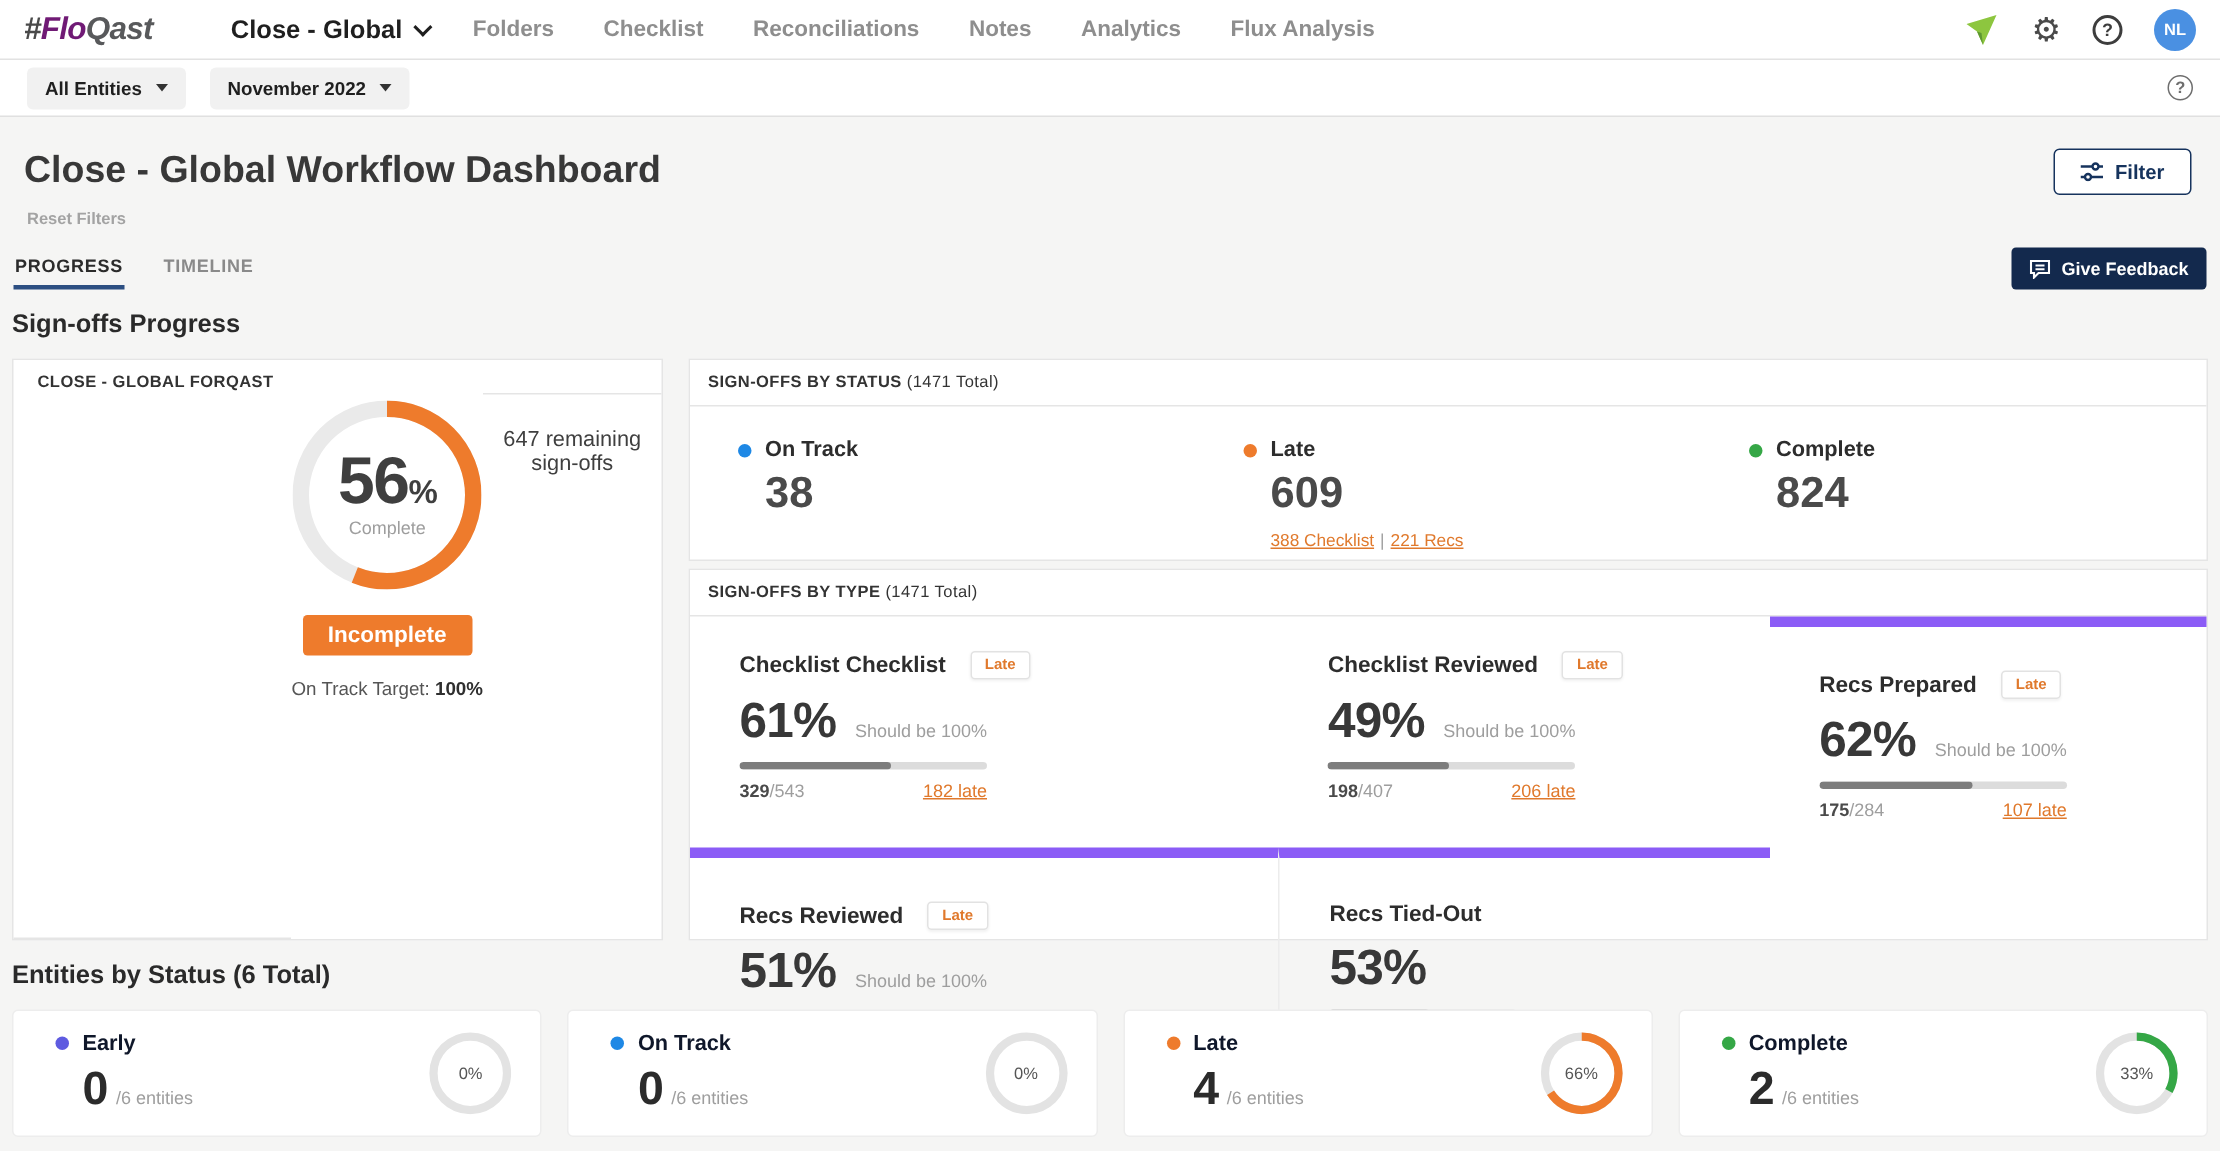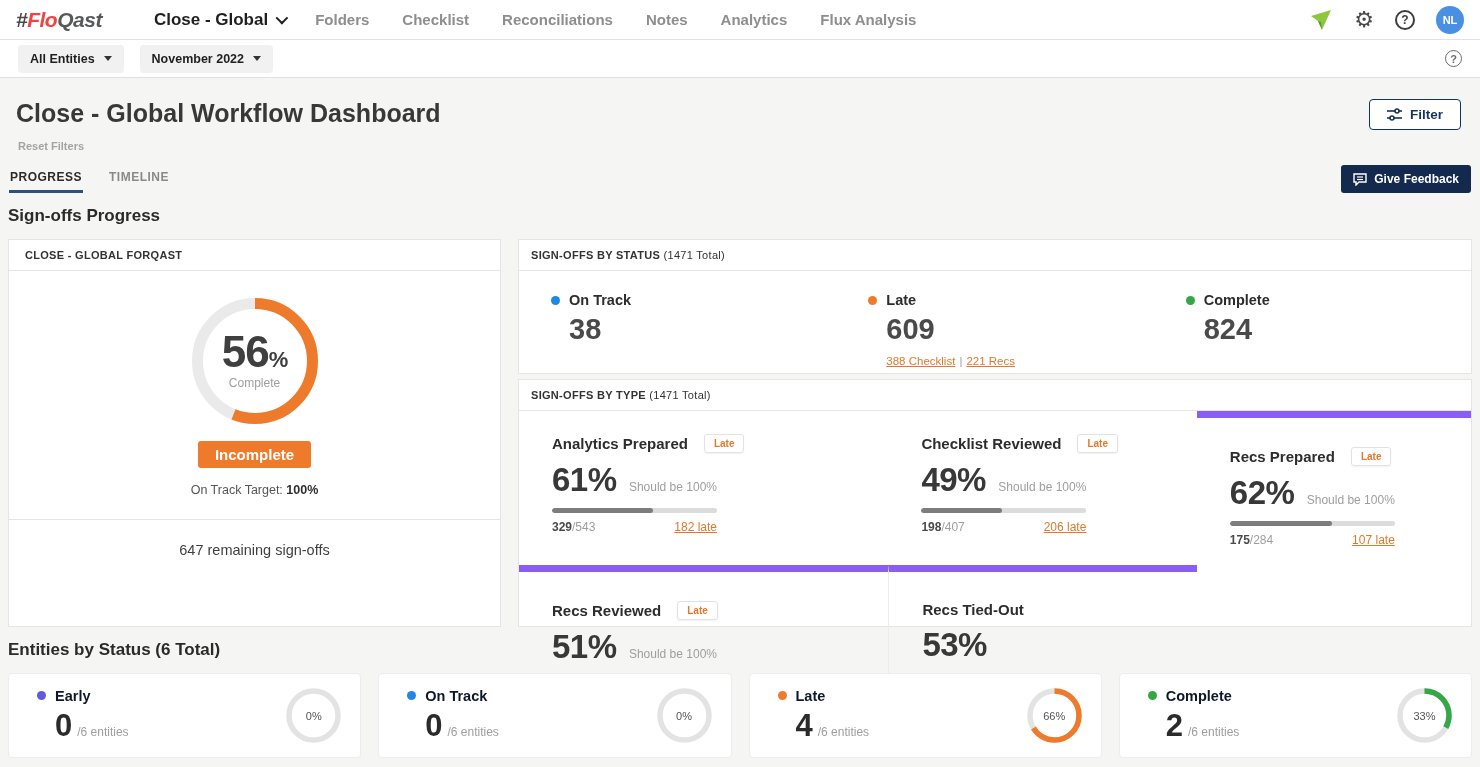--- a/index.html
+++ b/index.html
@@ -4,21 +4,21 @@
 <style>
   * { margin:0; padding:0; box-sizing:border-box; }
   html,body { width:1480px; height:767px; overflow:hidden; }
   body { font-family:"Liberation Sans", sans-serif; background:#f5f5f4; color:#2f2f2f; }
   a { cursor:pointer; }
 
   
   .topnav { height:40px; background:#fff; border-bottom:1px solid #e2e2e2; display:flex; align-items:center; padding:0 16px; }
   .logo { font-style:italic; font-weight:bold; font-size:21px; letter-spacing:-0.5px; margin-right:40px; cursor:pointer; white-space:nowrap; }
   .logo .lg-hash { color:#4a4a4a; }
-  .logo .lg-flo { color:#ef4444; }
+  .logo .lg-flo { color:#701a75; }
   .logo .lg-qast { color:#58595b; }
   .nav-primary { display:flex; align-items:center; gap:8px; font-size:17px; font-weight:700; color:#1f1f1f; margin-right:30px; cursor:pointer;margin-left:12px; }
   .chev { width:9px; height:9px; border-right:2px solid #1f1f1f; border-bottom:2px solid #1f1f1f; transform:rotate(45deg) translateY(-2px); display:inline-block; }
   .nav-item { font-size:15px; font-weight:600; color:#8e8e8e; margin-right:33px; cursor:pointer; white-space:nowrap; }
   .topnav-right { margin-left:auto; display:flex; align-items:center; gap:21px; }
   .icon-btn { cursor:pointer; display:flex; align-items:center; justify-content:center; }
   .gear { font-size:22px; color:#4a4a4a; line-height:1; }
   .help-circle { width:20px; height:20px; border:2px solid #3d3d3d; border-radius:50%; font-size:12px; font-weight:700; color:#3d3d3d; display:flex; align-items:center; justify-content:center; }
   .avatar { width:28px; height:28px; border-radius:50%; background:#4a90e2; color:#fff; font-size:11px; font-weight:700; display:flex; align-items:center; justify-content:center; }
 
@@ -42,21 +42,21 @@
 
   h2.section { font-size:17px; font-weight:700; color:#2a2a2a; margin:13px 0 13px 8px; }
 
   
   .cards-row { display:flex; gap:17px; padding:0 8px; }
   .card { background:#fff; border:1px solid #e5e5e5; }
   .card-header { padding:9px 12px; font-size:11px; color:#333; border-bottom:1px solid #e5e5e5; letter-spacing:0.3px; }
   .card-header b { font-weight:700; }
   .card-header .hdr-total { font-weight:400; }
 
-  .left-card { width:493px; height:388px; display:flex; flex-direction:column;justify-content:space-between; }
+  .left-card { width:434px; height:388px; display:flex; flex-direction:row;justify-content:space-between; }
   .left-card .card-header { padding-left:16px; }
   .donut-wrap { display:flex; flex-direction:column; align-items:center; padding-top:27px; }
   .donut-box { position:relative; width:126px; height:126px; }
   .ring-bg { fill:none; stroke:#eaeaea; }
   .ring-fg { fill:none; stroke-linecap:butt; }
   .donut-center { position:absolute; inset:0; display:flex; flex-direction:column; align-items:center; justify-content:center; }
   .donut-num { font-size:44px; font-weight:700; color:#3f3f3f; line-height:0.9; letter-spacing:-1px; }
   .donut-num .unit { font-size:22px; font-weight:700; }
   .donut-sub { font-size:12px; color:#9e9e9e; margin-top:4px; }
   .badge-incomplete { background:#ee7b2c; color:#fff; font-size:15px; font-weight:700; padding:5px 17px; border-radius:3px; margin-top:17px; }
@@ -237,21 +237,21 @@
       </div>
     </div>
 
     <div class="card type-card">
       <div class="card-header"><b>SIGN-OFFS BY TYPE</b><span class="hdr-total"> (1471 Total)</span></div>
       <div class="type-grid">
 
         <div class="type-cell">
           <div class="cell-inner">
             <div class="cell-head">
-                <span class="cell-title">Analytics Prepared</span>
+                <span class="cell-title">Checklist Checklist</span>
                 <span class="late-badge">Late</span>
               </div>
             <div class="pct-row">
                 <span class="pct">61%</span>
                 <span class="target-sm">Should be 100%</span>
               </div>
             <div class="bar">
                 <div class="bar-fill" style="width: 61%;"></div>
               </div>
             <div class="nums">

